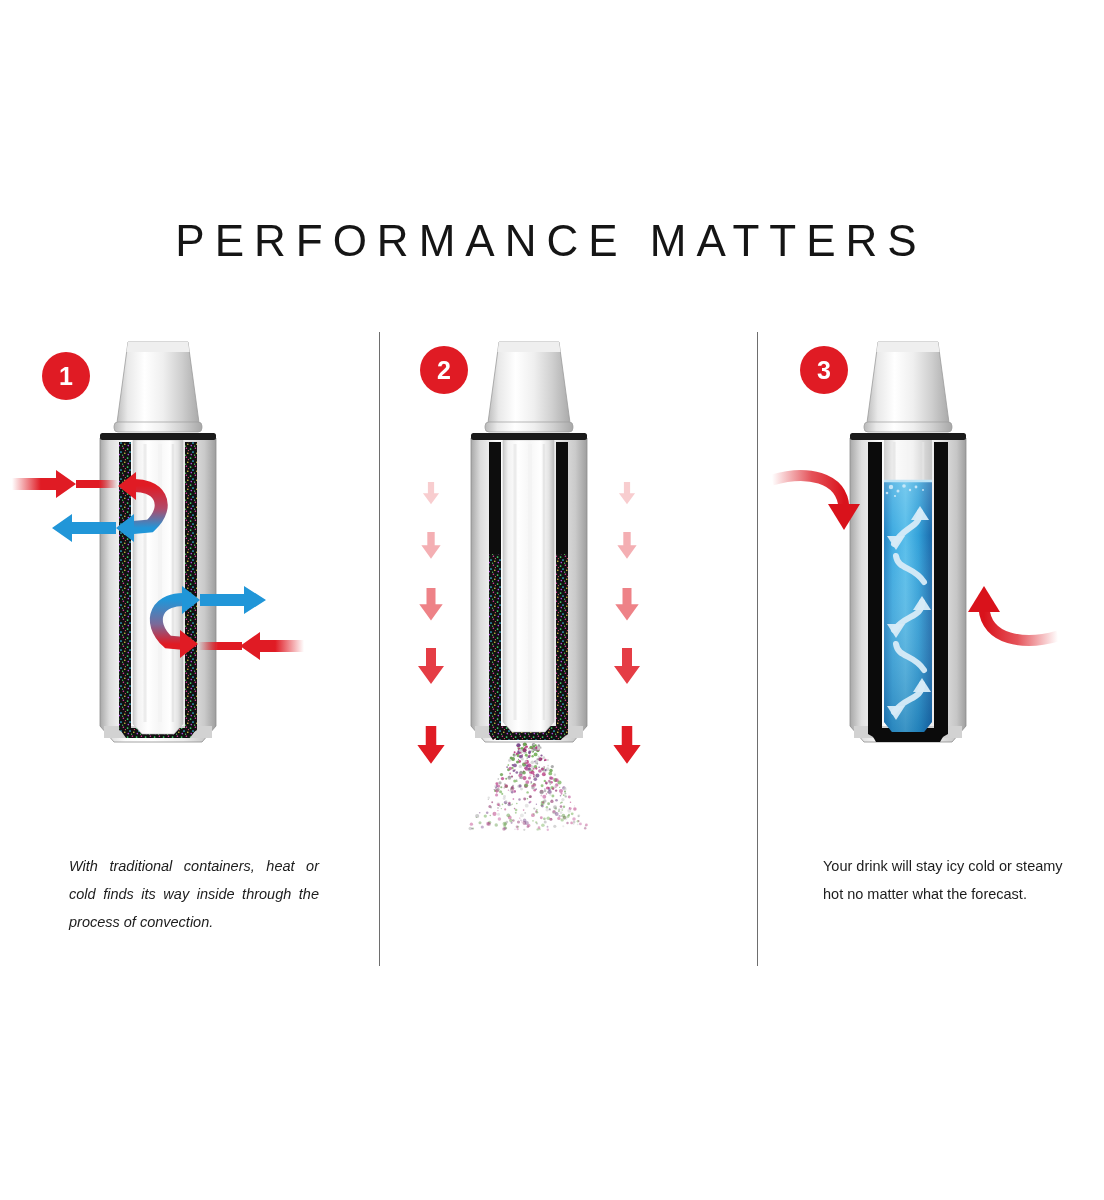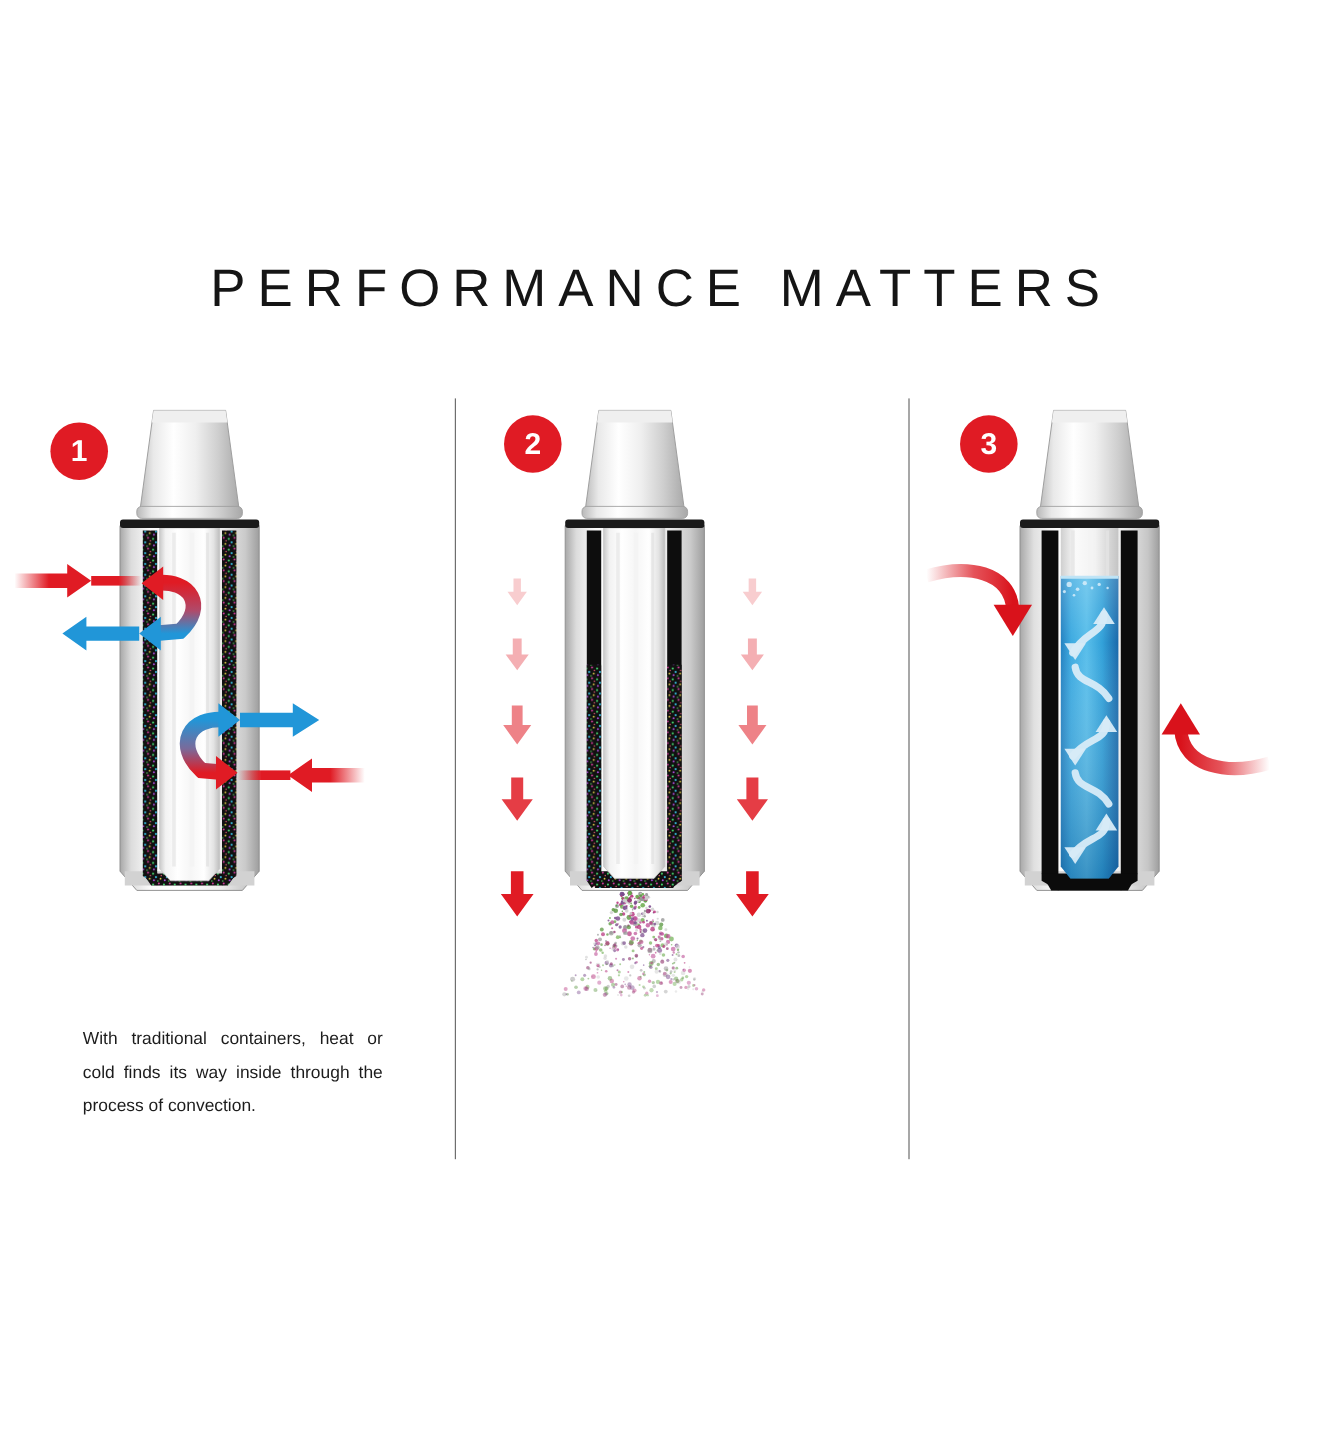--- a/index.html
+++ b/index.html
@@ -83,21 +83,21 @@
   
   .caption {
     position: absolute;
     font-size: 14.5px;
     line-height: 28px;
     color: #1c1c1c;
     text-align: justify;
     text-justify: inter-word;
     font-family: "Liberation Sans", sans-serif;
   }
-  .panel-1 .caption { left: 69px; top: 522px; width: 250px; }
+  .panel-1 .caption { left: 69px; top: 522px; width: 250px; font-style: italic; }
   .panel-2 .caption { left: 68px; top: 522px; width: 246px; }
   .panel-3 .caption { left: 65px; top: 522px; width: 252px; text-align: left; }
 
   
   .art {
     position: absolute;
     top: 0;
     left: 0;
     width: 368px;
     height: 520px;
@@ -869,15 +869,16 @@
           <path d="M86 200 L70 174 L102 174 Z" fill="#d9121b"></path>
         </g>
 
         <g>
           <path d="M300 306 C266 316, 228 310, 226 278" stroke="url(#defFadeR)" stroke-width="11" fill="none" stroke-linecap="butt"></path>
           <path d="M226 256 L242 282 L210 282 Z" fill="#d9121b"></path>
         </g>
       </svg>
     </div>
 
+    <div class="caption">Your drink will stay icy cold or steamy hot no matter what the forecast.</div>
   </div>
 
 </div>
 
 </body></html>

